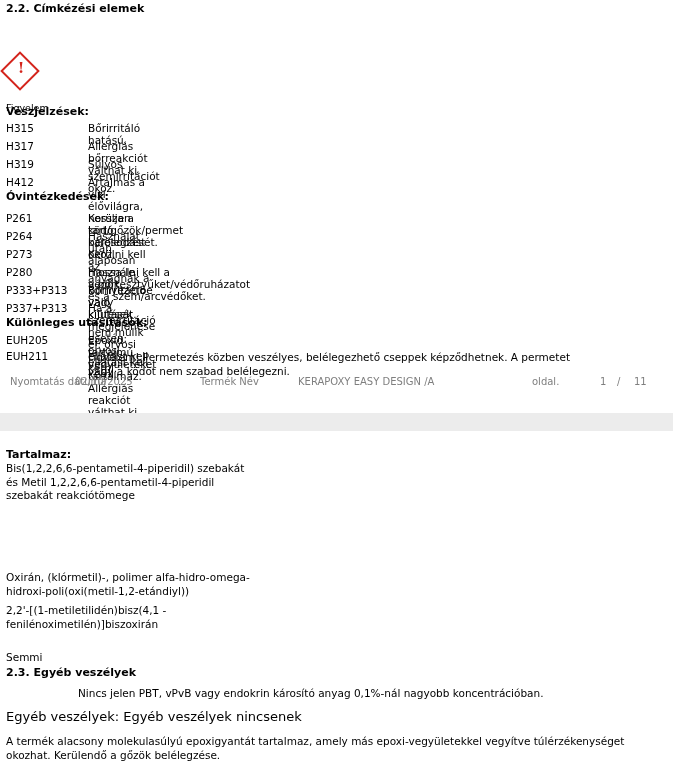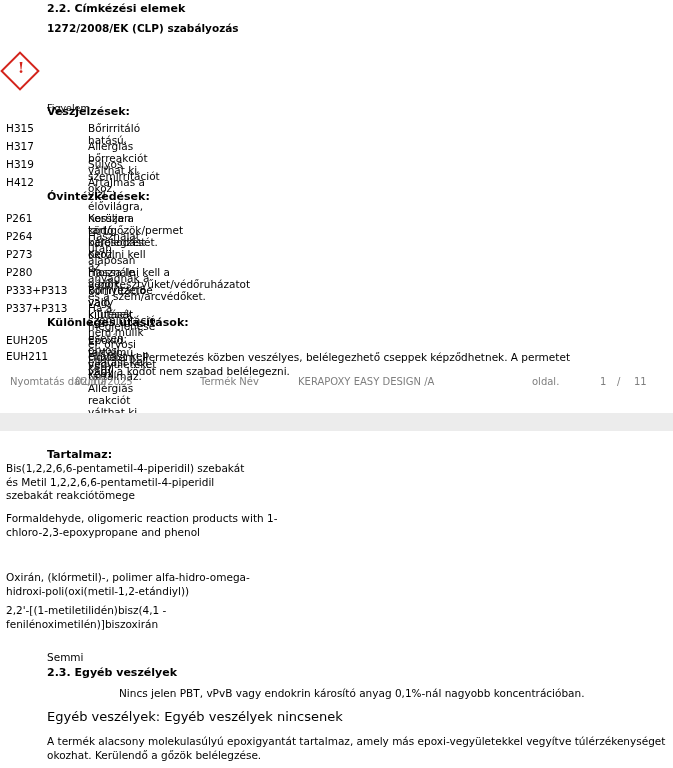--- a/index.html
+++ b/index.html
@@ -22,21 +22,21 @@
     height: 768px;
   }
   .sec-head {
     font-weight: bold;
     font-size: 11px;
     color: #000;
   }
   .bold {
     font-weight: bold;
   }
-  .abs { position: absolute; margin-left: 41px; }
+  .abs { position: absolute; }
 
   
   #t-22 { left: 6px; top: 2px; }
   #t-clp { left: 6px; top: 22px; font-size: 10.5px; }
   #t-pikto { left: 6px; top: 42px; font-size: 10.5px; }
 
   .ghs-box {
     position: absolute;
     left: 6px;
     top: 57px;
@@ -111,21 +111,20 @@
   #t-nincs { left: 78px; top: 687px; font-size: 10.5px; }
   #t-egyeb { left: 6px; top: 709px; font-size: 13px; }
   #t-bottom { left: 6px; top: 735px; font-size: 10.5px; line-height: 13.5px; width: 660px; }
 </style>
 </head>
 <body>
 
 <div class="page">
 
   <div class="abs sec-head" id="t-22">2.2. Címkézési elemek</div>
-  <div class="abs sec-head" id="t-clp">1272/2008/EK (CLP) szabályozás</div>
 
   <div class="ghs-box"></div>
   <div class="ghs-mark">!</div>
   <div class="abs" id="t-figyelem">Figyelem</div>
 
   <div class="abs sec-head" id="t-vesz">Vészjelzések:</div>
 
   <div class="h-row" style="top:122px;">
     <span class="h-code">H315</span>
     <span class="h-text">Bőrirritáló hatású.</span>
@@ -190,21 +189,20 @@
     <span id="f-p1">1</span>
     <span id="f-slash">/</span>
     <span id="f-p2">11</span>
   </div>
 
   <div class="gap-band"></div>
 
   <div class="abs sec-head" id="t-tart">Tartalmaz:</div>
 
   <div class="para" style="top:462px; width:240px;">Bis(1,2,2,6,6-pentametil-4-piperidil) szebakát és Metil 1,2,2,6,6-pentametil-4-piperidil szebakát reakciótömege</div>
-  <div class="para" style="top:512px; width:300px;">Formaldehyde, oligomeric reaction products with 1-chloro-2,3-epoxypropane and phenol</div>
   <div class="para" style="top:571px; width:250px;">Oxirán, (klórmetil)-, polimer alfa-hidro-omega-hidroxi-poli(oxi(metil-1,2-etándiyl))</div>
   <div class="para" style="top:604px; width:240px;">2,2'-[(1-metiletilidén)bisz(4,1 - fenilénoximetilén)]biszoxirán</div>
 
   <div class="abs" id="t-semmi">Semmi</div>
 
   <div class="abs sec-head" id="t-23">2.3. Egyéb veszélyek</div>
 
   <div class="abs" id="t-nincs">Nincs jelen PBT, vPvB vagy endokrin károsító anyag 0,1%-nál nagyobb koncentrációban.</div>
 
   <div class="abs" id="t-egyeb">Egyéb veszélyek: Egyéb veszélyek nincsenek</div>

